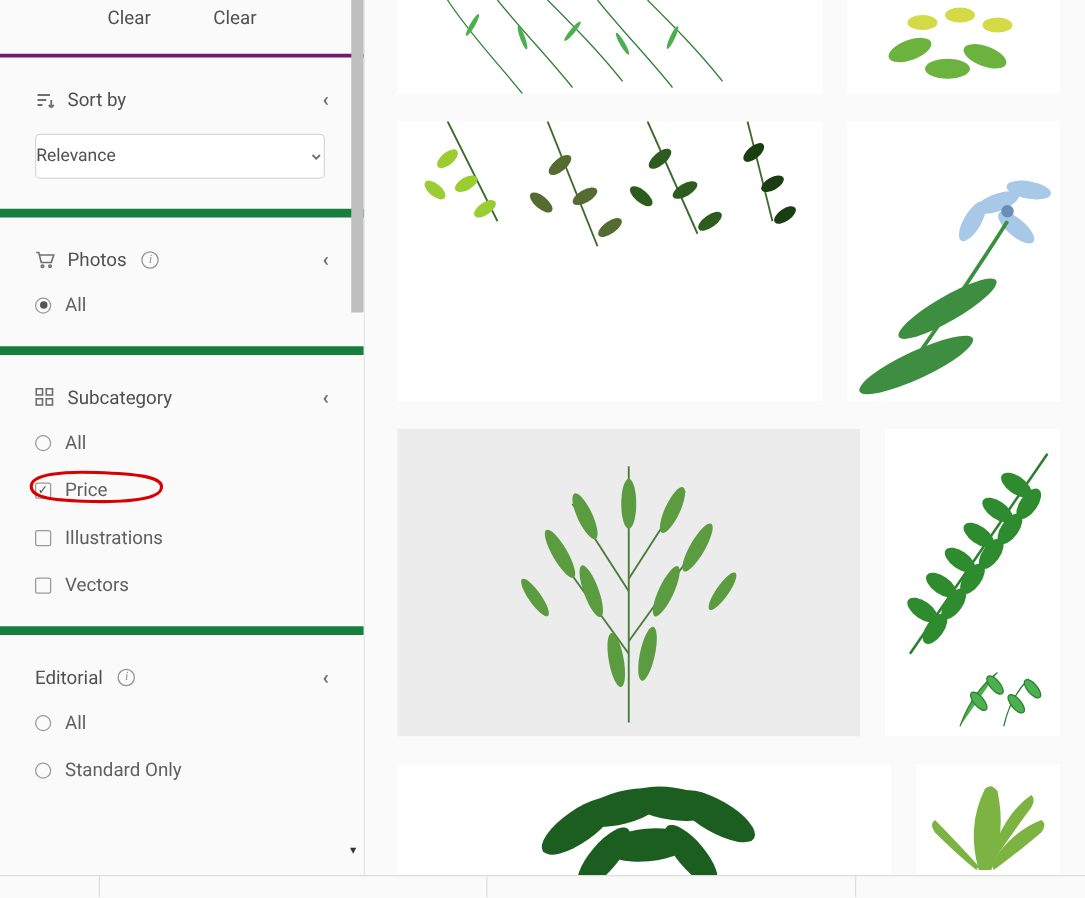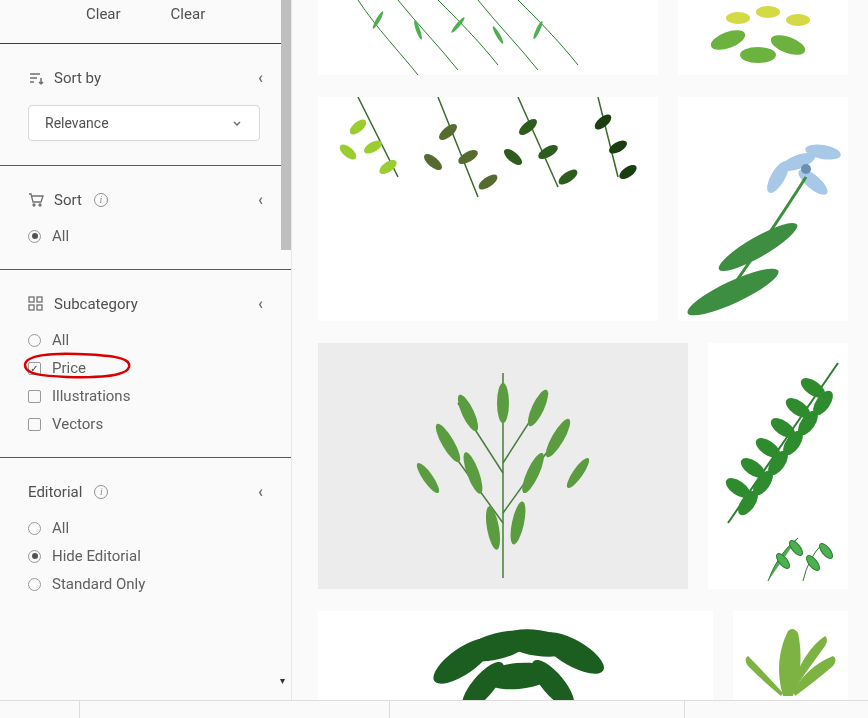--- a/index.html
+++ b/index.html
@@ -34,26 +34,26 @@
       position: absolute;
       right: 6px;
       bottom: 14px;
       font-size: 10px;
       color: #333;
     }
     .top-links {
       display: flex;
       gap: 50px;
       padding: 5px 0 20px 86px;
-      border-bottom: 1px solid #701a75;
+      border-bottom: 3px solid #701a75;
     }
     .top-link { color: #505050; cursor: pointer; font-size: 15px; }
     .section {
       padding: 24px 28px;
-      border-bottom: 1px solid #15803d;
+      border-bottom: 7px solid #15803d;
     }
     .section:last-child { border-bottom: none; }
     .section-header {
       display: flex;
       align-items: center;
       justify-content: space-between;
       margin-bottom: 18px;
       cursor: pointer;
     }
     .section-title-group {
@@ -76,33 +76,33 @@
       font-style: italic;
       font-family: serif;
       margin-left: 2px;
     }
     .select-box {
       width: 232px;
       height: 36px;
       border: 1px solid #d8d8d8;
       border-radius: 4px;
       background: #fff;
-      padding: 0 16px;
+      padding: 0 0;
       display: flex;
       align-items: center;
       justify-content: space-between;
       color: #505050;
       font-size: 14px;
       cursor: pointer;
     }
     .select-caret { font-size: 12px; color: #707070; }
     .radio-group, .checkbox-group {
       display: flex;
       flex-direction: column;
-      gap: 10px;
+      gap: 20px;
     }
     .radio-item, .checkbox-item {
       display: flex;
       align-items: center;
       gap: 11px;
       cursor: pointer;
       position: relative;
     }
     .radio {
       width: 13px; height: 13px;
@@ -194,21 +194,21 @@
     </div>
 
     <div class="section">
       <div class="section-header">
         <div class="section-title-group">
           <svg class="section-icon" viewBox="0 0 16 16" fill="none" stroke="currentColor" stroke-width="1.3">
             <path d="M1 2h2l2 8h8l2-6H4"></path>
               <circle cx="6" cy="13" r="1"></circle>
               <circle cx="12" cy="13" r="1"></circle>
           </svg>
-          <span class="section-title">Sort</span>
+          <span class="section-title">Photos</span>
           <span class="info-icon">i</span>
         </div>
         <span class="chevron">‹</span>
       </div>
       <div class="radio-group">
         <div class="radio-item">
           <span class="radio checked"></span>
           <span class="option-label">All</span>
         </div>
       </div>
@@ -255,24 +255,20 @@
         <div class="section-title-group">
           <span class="section-title">Editorial</span>
           <span class="info-icon">i</span>
         </div>
         <span class="chevron">‹</span>
       </div>
       <div class="radio-group">
         <div class="radio-item">
           <span class="radio"></span>
           <span class="option-label">All</span>
-        </div>
-        <div class="radio-item">
-          <span class="radio checked"></span>
-          <span class="option-label">Hide Editorial</span>
         </div>
         <div class="radio-item">
           <span class="radio"></span>
           <span class="option-label">Standard Only</span>
         </div>
       </div>
     </div>
   </div>
 
   <div class="content">

